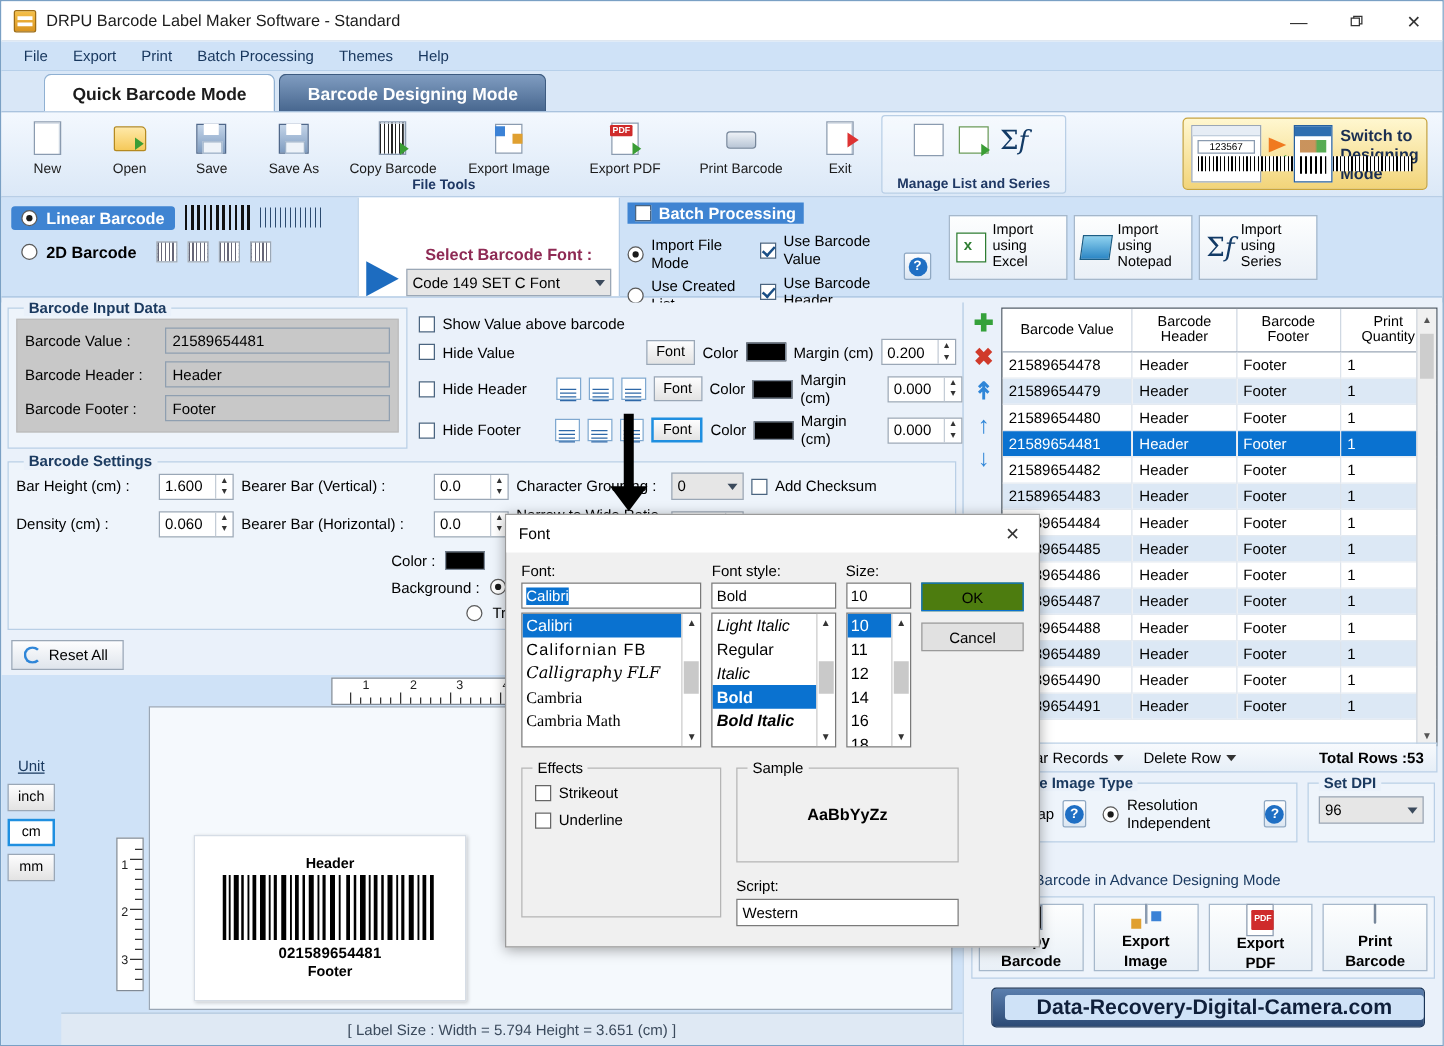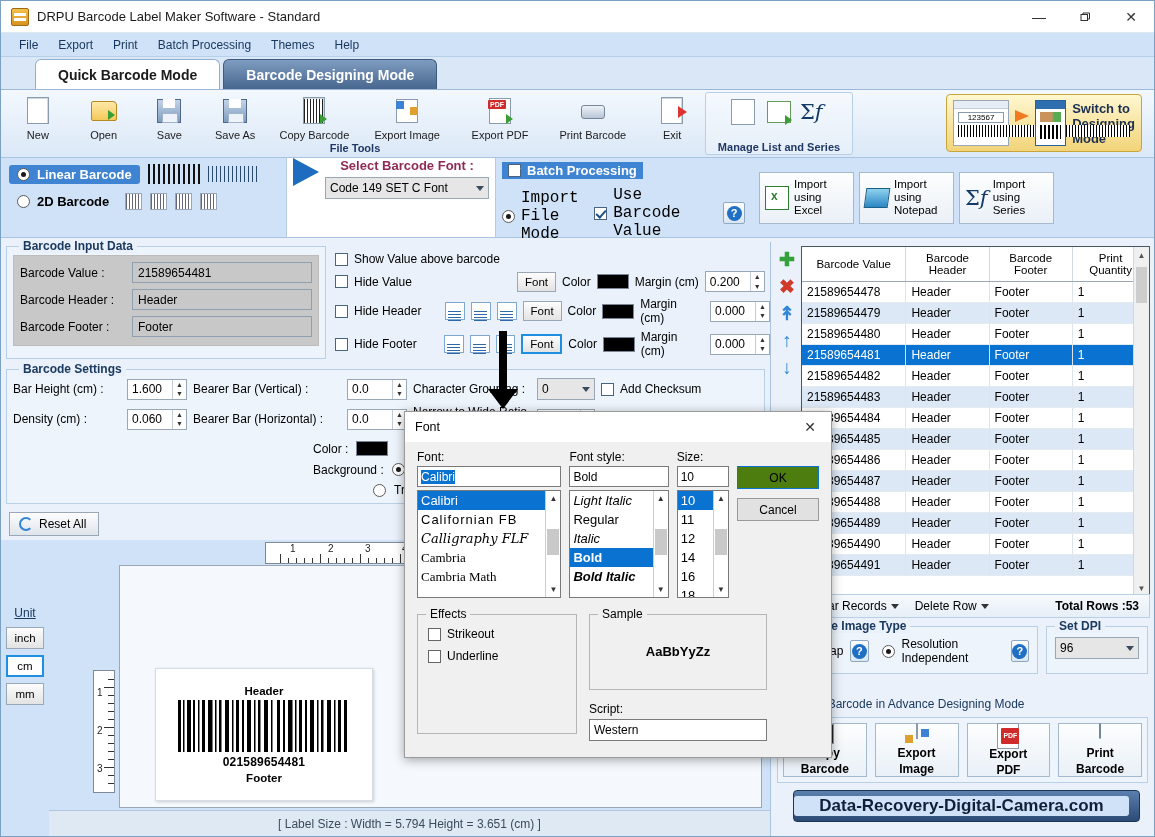--- a/index.html
+++ b/index.html
@@ -130,38 +130,38 @@
   .pill{ display:flex;align-items:center;gap:7px;padding:2px 8px;border-radius:3px; }
   .pill.sel{ background:#3f84d2; color:#fff; font-weight:bold; }
   .pill .t{ font-size:13px; font-weight:bold; }
   .radio{ width:13px;height:13px;border:1px solid #5a5a5a;border-radius:50%;background:#fff;position:relative;display:inline-block;flex:none;}
   .radio.on:after{ content:"";position:absolute;left:3px;top:3px;width:5px;height:5px;border-radius:50%;background:#1a1a1a;}
   .barcode-glyph{ height:20px; width:52px; background:repeating-linear-gradient(90deg,#111 0 2px,transparent 2px 5px); }
   .barcode-glyph.b2{ background:repeating-linear-gradient(90deg,#2b4a6f 0 1px,transparent 1px 4px); height:16px;}
   .qr{ width:17px;height:17px;background:#fff;border:1px solid #9aa7b6;
        background-image:repeating-linear-gradient(90deg,#667 0 1px,#fff 1px 3px),repeating-linear-gradient(0deg,#667 0 1px,#fff 1px 3px);}
   .ob-font{ width:210px; background:#fff; border-left:1px solid #b3cbe5; border-right:1px solid #b3cbe5;
-            display:flex; align-items:flex-start; padding:0 6px; }
+            display:flex; align-items:flex-end; padding:0 6px; }
   .bigarrow{ width:0;height:0;border-top:14px solid transparent;border-bottom:14px solid transparent;
              border-left:26px solid #1d6cc0; margin-right:6px; }
   .sel-font-lab{ font-size:13px; font-weight:bold; color:#8e2a54; display:block; text-align:center; }
   .combo{ border:1px solid #9aa7b6; background:#e6e6e6; height:22px; display:flex; align-items:center;
           padding:0 4px; font-size:12px; position:relative; margin-top:4px;}
   .combo .cv{flex:1; white-space:nowrap; overflow:hidden;}
   .combo .chev{ width:0;height:0;border-left:4px solid transparent;border-right:4px solid transparent;
                 border-top:5px solid #3b4a5c; margin-left:4px;}
   .ob-batch{ width:255px; padding:4px 6px; }
   .batch-title{ background:#3f84d2;color:#fff;font-weight:bold;font-size:13px;display:inline-flex;
                 align-items:center;gap:6px;padding:1px 6px; }
   .cb{ width:13px;height:13px;border:1px solid #4a6480;background:#fff;display:inline-block;position:relative;flex:none;}
   .cb.on:after{ content:"";position:absolute;left:3px;top:0px;width:4px;height:8px;border:solid #1a4f86;
                 border-width:0 2px 2px 0;transform:rotate(42deg);}
   .cb.w:after{ border-color:#fff; }
   .batch-rows{ display:flex; gap:6px; margin-top:4px; }
-  .brow{ display:flex;align-items:center;gap:6px;margin-bottom:5px;font-size:16px;font-family:Liberation Mono, monospace; }
+  .brow{ display:flex;align-items:center;gap:6px;margin-bottom:5px;font-size:12px; }
   .helpq{ width:22px;height:22px;border:1px solid #8fa8c2;background:linear-gradient(#fdfdfe,#dbe6f2);
           border-radius:2px;display:flex;align-items:center;justify-content:center; }
   .helpq i{ width:15px;height:15px;border-radius:50%;background:#1f6fc4;color:#fff;font-style:normal;
             font-size:11px;font-weight:bold;display:flex;align-items:center;justify-content:center;}
   .ob-import{ flex:1; display:flex; align-items:center; gap:5px; padding:0 8px; }
   .impbtn{ width:95px;height:52px;border:1px solid #a6b8cb;background:linear-gradient(#fdfefe,#eaf0f7);
            display:flex;align-items:center;gap:5px;padding:0 5px;cursor:default;}
   .impbtn .t{ font-size:11.5px; line-height:13px; }
   .xls{width:24px;height:24px;border:1px solid #2e7d32;background:#fff;position:relative;}
   .xls:after{content:"x";position:absolute;left:5px;top:2px;color:#2e7d32;font-weight:bold;font-size:12px;}
@@ -255,21 +255,21 @@
   .it-box{ border:1px solid #b9cfe6; background:#eef4fb; padding:10px 8px 8px; position:relative; }
   .it-box .legend{ position:absolute; top:-8px; left:8px; background:#eaf1fa; padding:0 4px; font-weight:bold; font-size:12px; color:#1b3a60;}
   .adv-note{ position:absolute; left:10px; top:455px; font-size:12px; color:#1b3a60;}
   .bot-btns{ position:absolute; left:6px; right:6px; top:475px; height:66px; display:flex; gap:8px;
              border:1px solid #b9cfe6; background:#eef4fb; padding:5px; }
   .bbtn{ flex:1; border:1px solid #a6b8cb; background:linear-gradient(#fdfefe,#e9f0f7);
          display:flex;flex-direction:column;align-items:center;justify-content:center;gap:2px;
          font-size:12px;font-weight:bold;text-align:center;line-height:14px;cursor:default;}
   .brand{ position:absolute; left:22px; right:14px; top:548px; height:32px;
           background:linear-gradient(#5b7fae,#2c4a75); border:1px solid #1b3557; border-radius:4px;
-          display:flex;align-items:center;justify-content:flex-start;}
+          display:flex;align-items:center;justify-content:flex-end;}
   .brand span{ color:#0f1f3a; font-size:17px; font-weight:bold; background:#cfe2f7;
                width:calc(100% - 10px); text-align:center; border-radius:3px; }
 
   
   .black-arrow{ position:absolute; left:502px; top:330px; width:0;height:0; z-index:40;}
   .ba-stem{ position:absolute; left:-4px; top:0; width:8px; height:62px; background:#000;}
   .ba-head{ position:absolute; left:-15px; top:58px; width:0;height:0;
             border-left:15px solid transparent;border-right:15px solid transparent;border-top:20px solid #000;}
 
   .dlg{ position:absolute; left:403px; top:410px; width:428px; height:347px;

